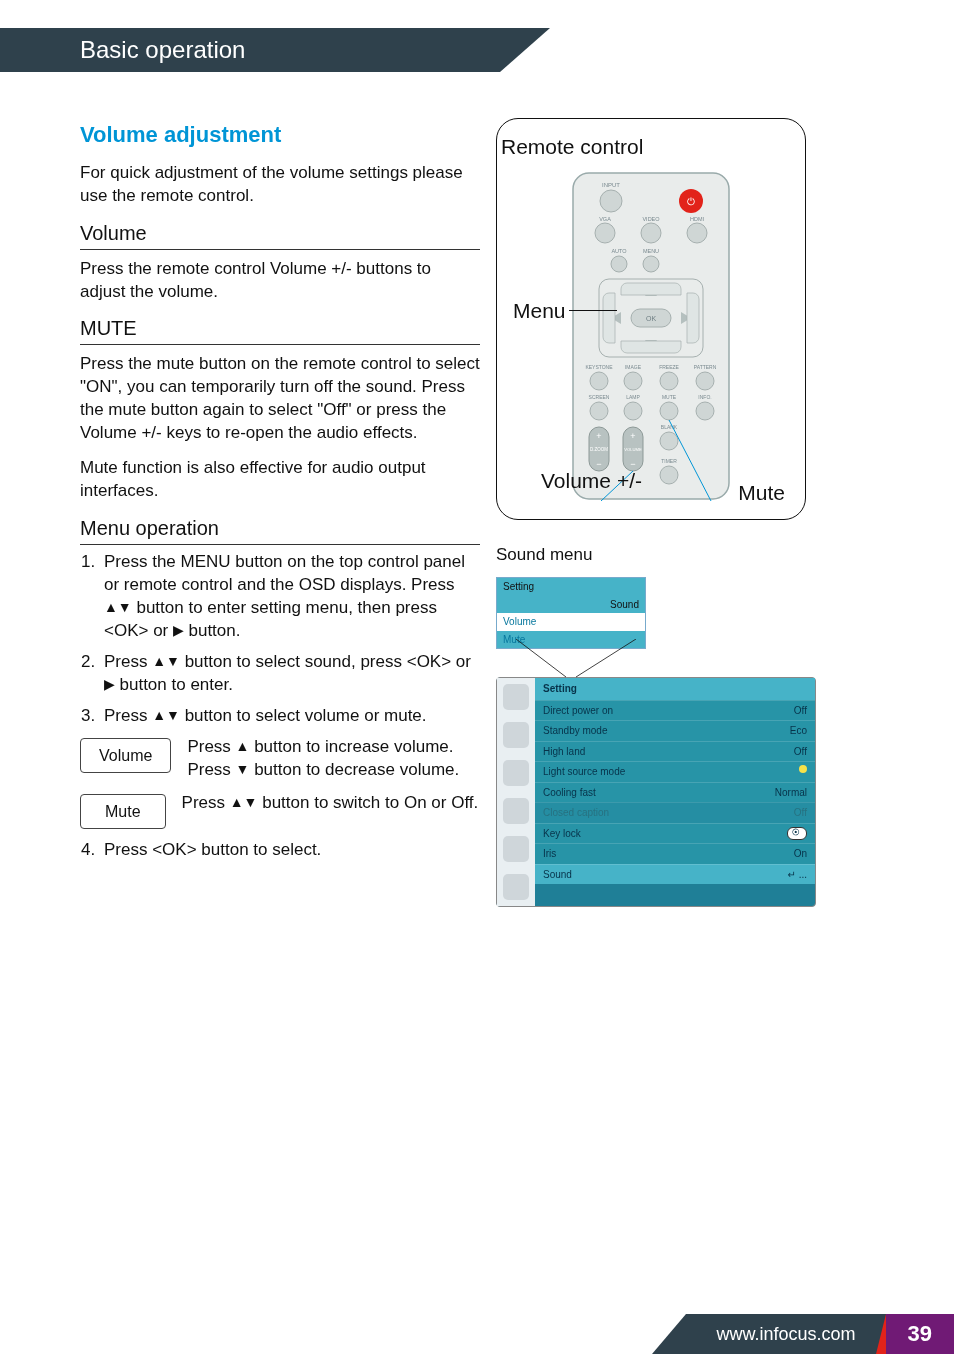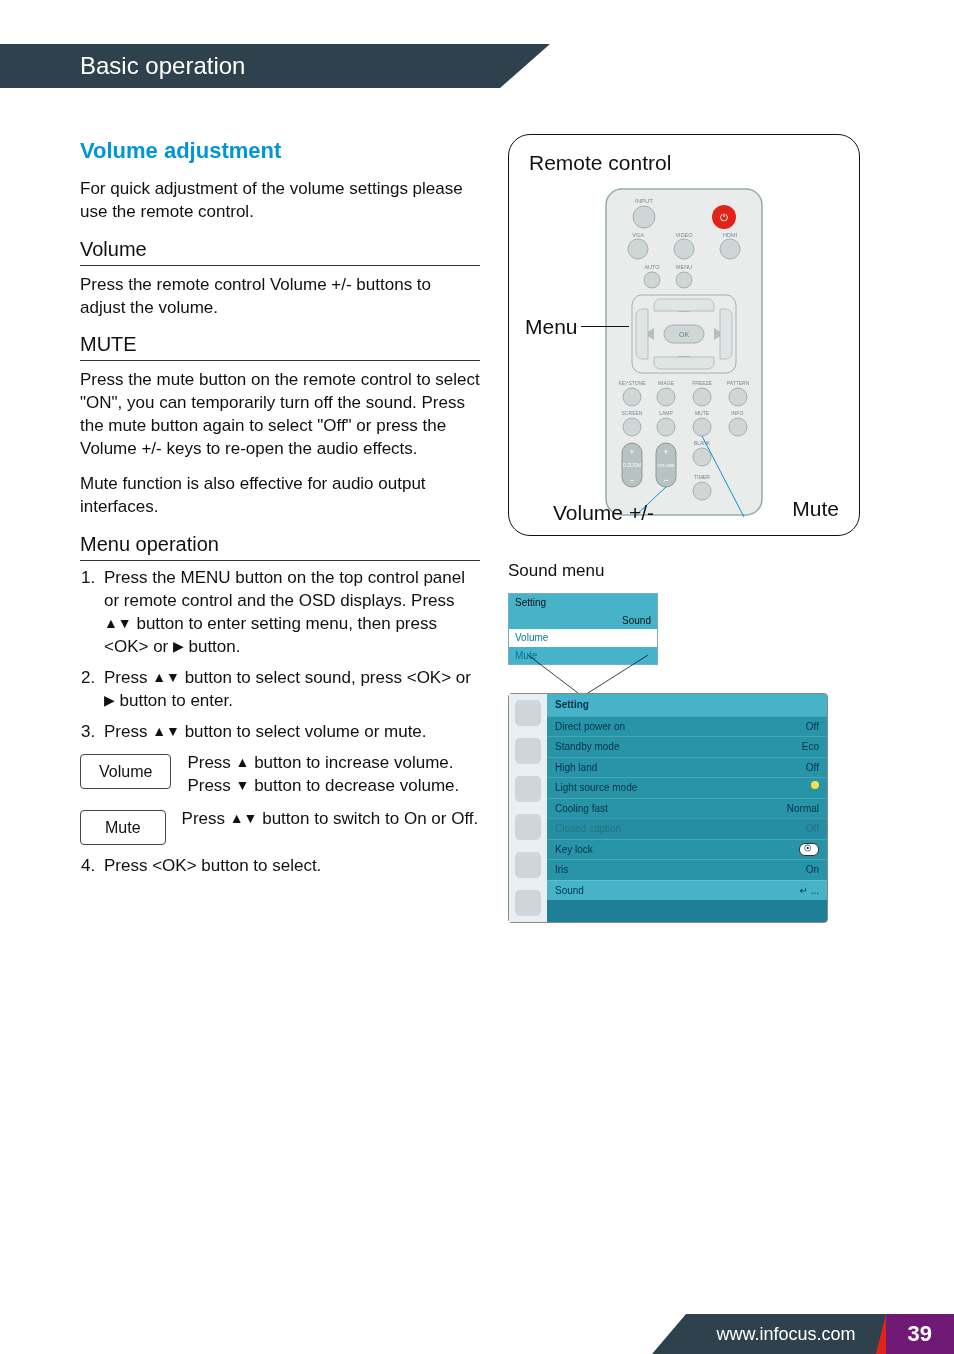--- a/index.html
+++ b/index.html
@@ -1,48 +1,48 @@
 <!DOCTYPE html>
 <html><head>
 <meta charset="utf-8">
 <style>
   * { box-sizing: border-box; }
   body { font-family: Arial, Helvetica, sans-serif; margin:0; padding:0; color:#111; line-height:1.35; }
   .page { width:954px; height:1354px; position:relative; background:#fff; overflow:hidden; }
   svg text { font-family: Arial, Helvetica, sans-serif; }
 
-  .header-banner { position:relative; height:56px; margin-top:44px; }
+  .header-banner { position:relative; height:56px; margin-top:28px; }
   .header-shape { position:absolute; left:0; top:0; width:500px; height:44px; background:#2f414c; }
   .header-shape::after { content:""; position:absolute; right:-50px; top:0; border-left:50px solid #2f414c; border-bottom:44px solid transparent; }
   .header-text { position:relative; color:#fff; font-size:24px; font-weight:500; line-height:44px; padding-left:80px; }
 
-  .content { display:flex; padding:30px 50px 0 80px; gap:28px; }
+  .content { display:flex; padding:30px 50px 0 80px; gap:16px; }
   .left { flex:0 0 400px; font-size:17px; }
   .right { flex:1; }
 
   h2.blue { color:#0095d6; font-size:22px; margin:6px 0 12px; font-weight:600; }
   .para { margin:8px 0 12px; }
   h3.sub { font-size:20px; font-weight:500; margin:4px 0 2px; border-bottom:1px solid #333; padding-bottom:2px; }
 
   ol { margin:6px 0 0 0; padding-left:20px; }
   ol li { margin-bottom:8px; padding-left:4px; }
 
   .inline-box { display:inline-block; border:1px solid #444; border-radius:4px; padding:6px 18px; font-size:16px; }
   .box-row { display:flex; align-items:flex-start; gap:16px; margin:8px 0 10px; }
   .box-row .inline-box { flex:0 0 auto; margin-top:2px; }
   .box-row .desc { flex:1; font-size:17px; }
 
   .tri { display:inline-block; font-size:14px; line-height:1; vertical-align:1px; }
 
-  .remote-panel { border:1.5px solid #111; border-radius:22px; padding:14px 20px 18px; width:352px; position:relative; margin-top:4px; }
+  .remote-panel { border:1.5px solid #111; border-radius:22px; padding:14px 4px 18px; width:310px; position:relative; margin-top:4px; }
   .panel-title { font-size:21px; margin-bottom:10px; }
   .lbl { font-size:21px; }
   .menu-lbl { position:absolute; left:16px; top:178px; }
   .menu-line { position:absolute; left:72px; top:191px; width:48px; height:1px; background:#111; }
-  .vol-lbl { position:absolute; left:44px; bottom:8px; }
+  .vol-lbl { position:absolute; left:44px; bottom:24px; }
   .mute-lbl { position:absolute; right:20px; bottom:12px; }
 
   .remote-svg { display:block; margin:0 auto; }
 
   .sound-title { font-size:17px; margin:24px 0 10px; }
   .popup { border:1px solid #7ac; background:#fff; width:150px; font-size:10px; }
   .popup-header { background:#46b3c8; color:#111; padding:2px 6px; }
   .popup-sound { background:#46b3c8; color:#111; text-align:right; padding:2px 6px;}
   .popup-item { padding:2px 6px; color:#07779d; }
   .popup-item.sel { background:#46b3c8; }

